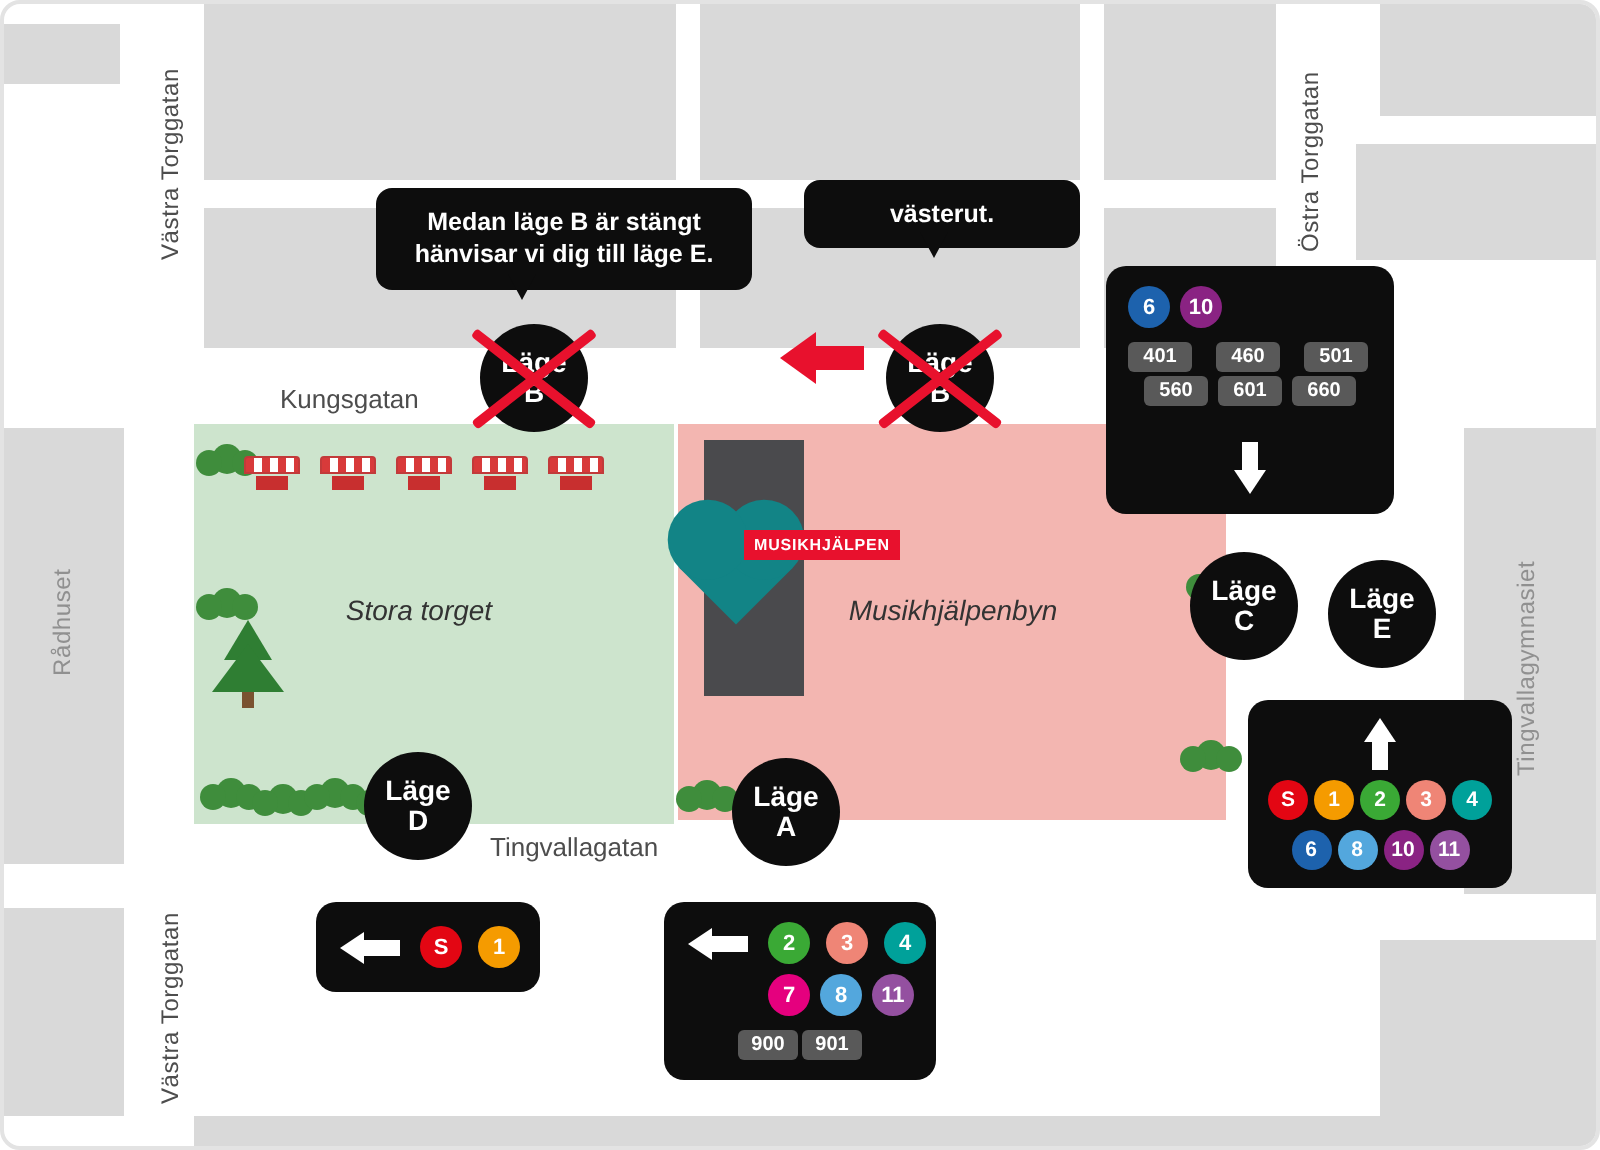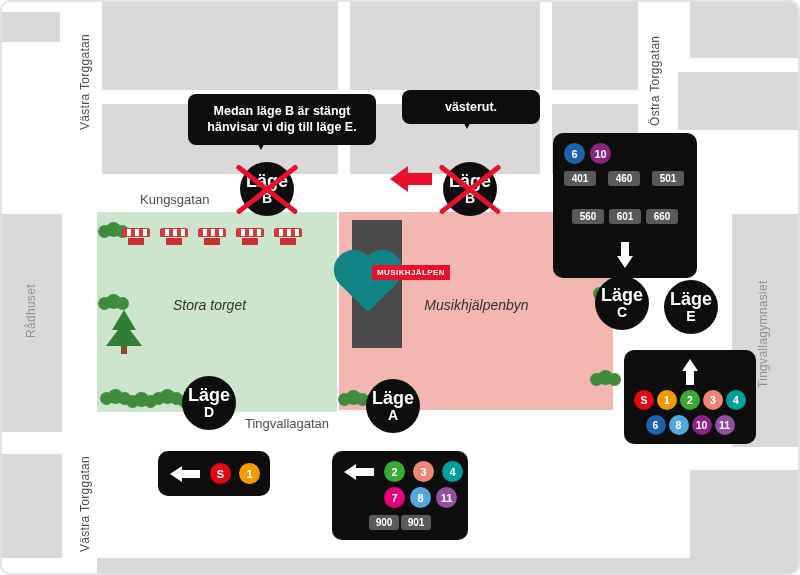--- a/index.html
+++ b/index.html
@@ -15,21 +15,21 @@
 
   .vlabel { position:absolute; writing-mode:vertical-rl; transform:rotate(180deg); font-size:12px; color:#4d4d4d; letter-spacing:.3px; text-align:center; z-index:3; }
   .vlabel.muted { color:#909090; }
   .hlabel { position:absolute; font-size:13px; color:#4d4d4d; z-index:3; }
   .area-label { position:absolute; font-style:italic; font-size:14px; color:#333; text-align:center; z-index:3; }
 
   
   .stop { position:absolute; width:54px; height:54px; border-radius:50%; background:#0d0d0d; color:#fff;
           display:flex; flex-direction:column; align-items:center; justify-content:center;
           font-weight:bold; line-height:1.05; z-index:5; text-align:center; }
-  .stop .w { font-size:18px; } .stop .l { font-size:14px; }
+  .stop .w { font-size:14px; } .stop .l { font-size:14px; }
 
   .cross { position:absolute; width:80px; height:80px; z-index:6; }
   .cross::before, .cross::after { content:''; position:absolute; left:2px; top:38px; width:76px; height:4.5px; background:#e8112d; border-radius:2px; }
   .cross::before { transform:rotate(38deg); } .cross::after { transform:rotate(-38deg); }
 
   
   .bubble { position:absolute; background:#0d0d0d; color:#fff; font-weight:bold; font-size:12.5px; line-height:1.3;
             padding:9px 10px; border-radius:8px; text-align:center; z-index:4; }
   .bubble::after { content:''; position:absolute; bottom:-12px; border:7px solid transparent; border-top:13px solid #0d0d0d; }
   .bubble.b1::after { left:66px; } .bubble.b2::after { left:58px; }
@@ -189,21 +189,21 @@
   <div class="stop" style="left:364px;top:377px;">
     <span class="w">Läge</span>
       <span class="l">A</span>
   </div>
 
   <div class="info" style="left:551px;top:131px;width:144px;padding:10px 11px;box-sizing:border-box;">
     <div class="row" style="margin-bottom:7px;">
       <span class="dot" style="background: rgb(29, 98, 173);">6</span>
       <span class="dot" style="background: rgb(138, 35, 131);">10</span>
     </div>
-    <div class="row" style="margin-bottom:23px;gap:12px;">
+    <div class="row" style="margin-bottom:2px;gap:12px;">
       <span class="pill">401</span>
       <span class="pill">460</span>
       <span class="pill">501</span>
     </div>
     <div class="row" style="margin-bottom:18px;justify-content:center;">
       <span class="pill">560</span>
       <span class="pill">601</span>
       <span class="pill">660</span>
     </div>
     <div class="row" style="justify-content:center;">

